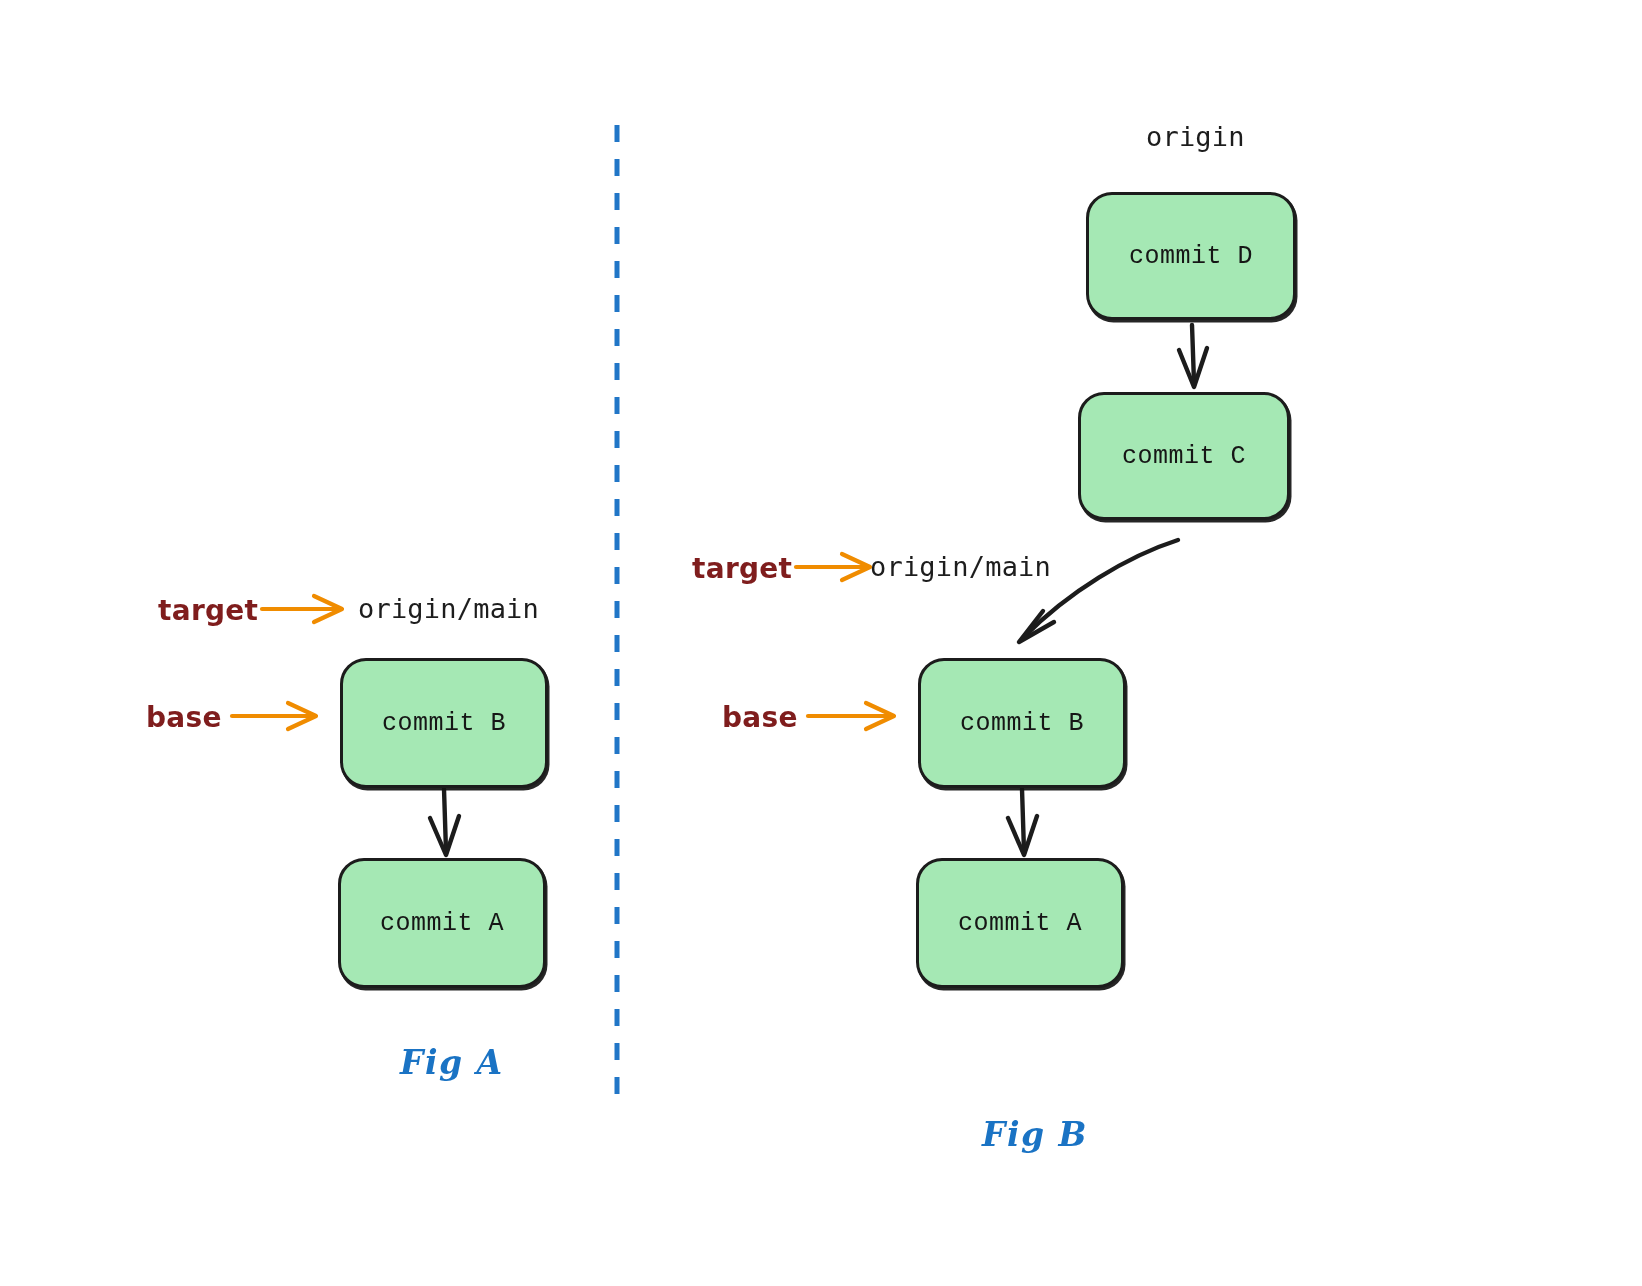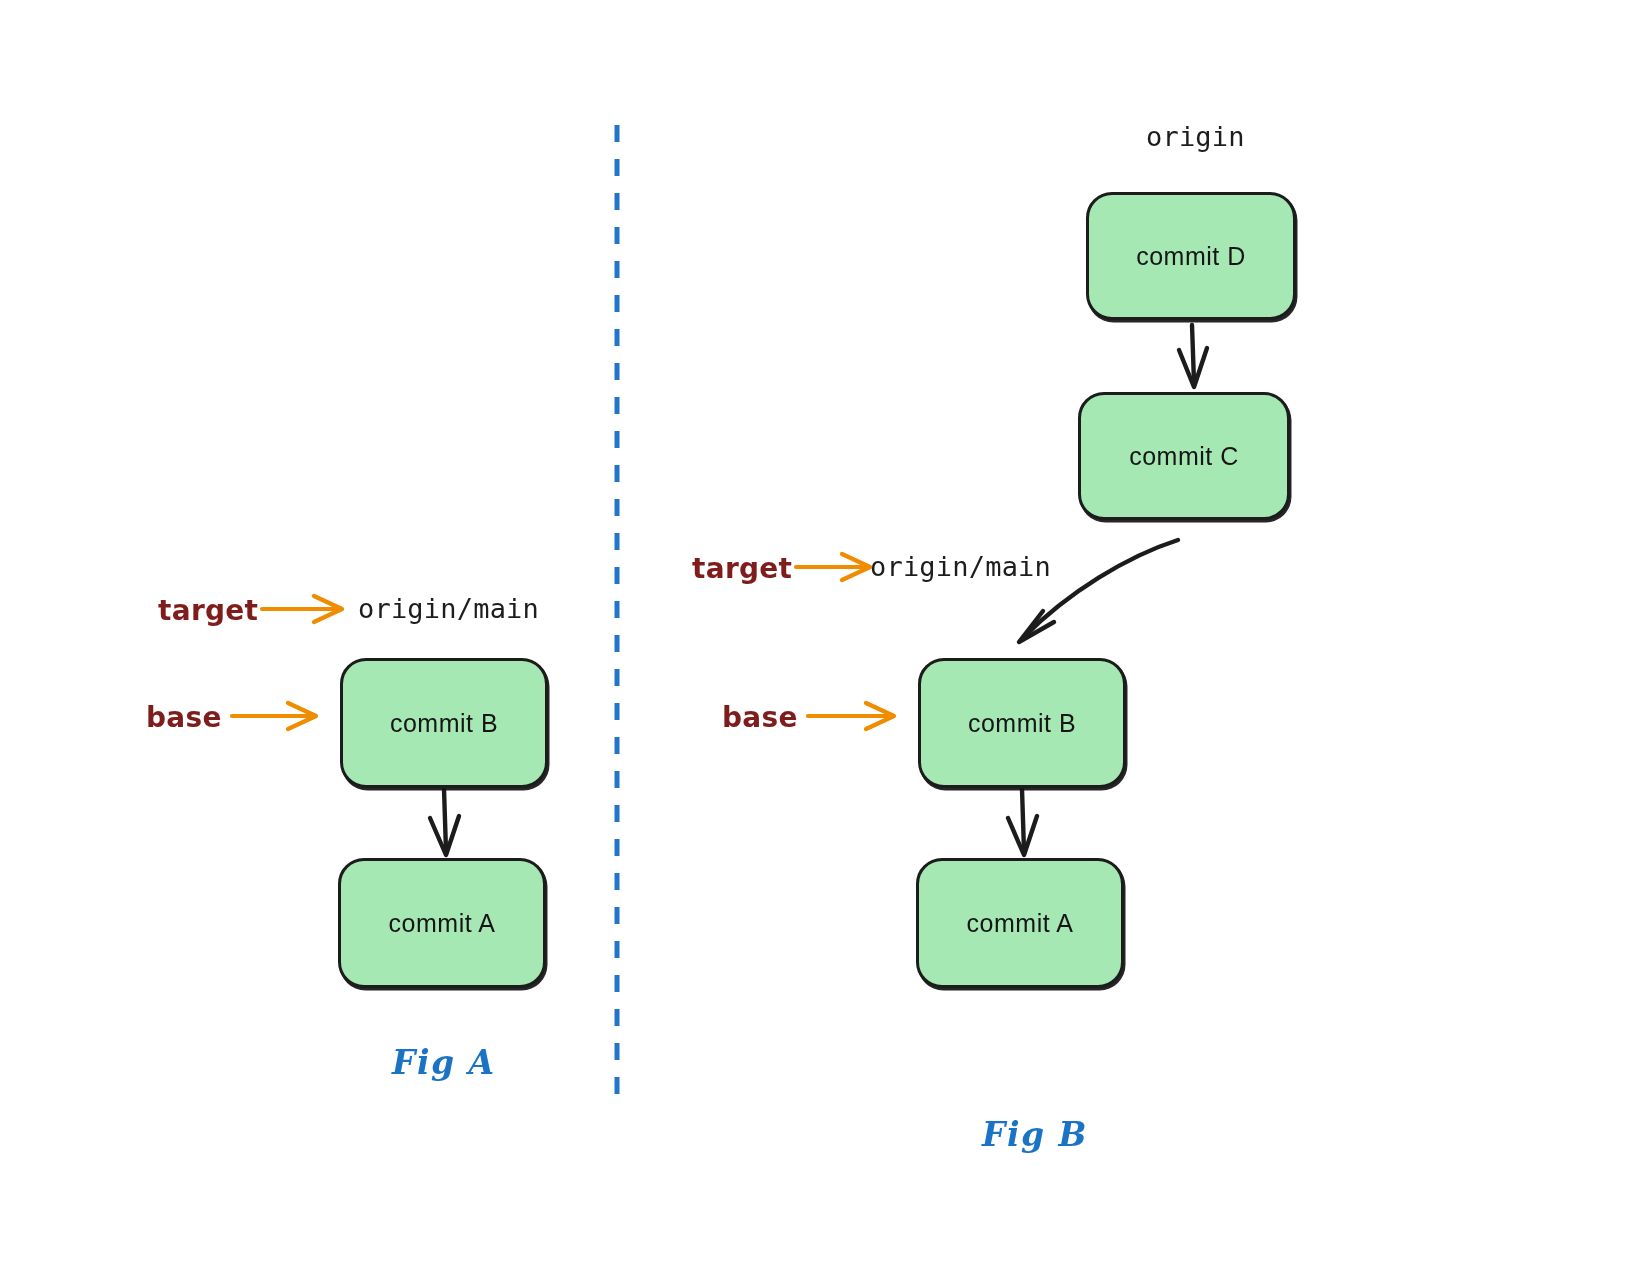--- a/index.html
+++ b/index.html
@@ -32,21 +32,21 @@
   .commit-node {
     position: absolute;
     box-sizing: border-box;
     border: 3.5px solid #1c1c1c;
     border-radius: 26px;
     background: #a5e8b4;
     display: flex;
     align-items: center;
     justify-content: center;
     color: #161616;
-    font-family: Liberation Sans, sans-serif;
+    font-family: Liberation Mono, monospace;
     font-size: 25px;
     letter-spacing: 0.5px;
     box-shadow: 1.5px 2.5px 0 rgba(20,20,20,0.92);
   }
   
   .ref-label {
     position: absolute;
     font-family: "DejaVu Sans Mono", monospace;
     font-size: 27px;
     color: #1d1d1d;
@@ -128,21 +128,21 @@
   <div class="annot-label" style="left:158px; top:594px;">target</div>
 
   <div class="annot-label" style="left:146px; top:701px;">base</div>
 
   <div class="ref-label" style="left:358px; top:593px;">origin/main</div>
 
   <div class="commit-node" style="left:340px; top:658px; width:208px; height:130px;">commit B</div>
 
   <div class="commit-node" style="left:338px; top:858px; width:208px; height:130px;">commit A</div>
 
-  <div class="fig-caption" style="left:392px; top:1043px;">Fig A</div>
+  <div class="fig-caption" style="left:400px; top:1043px;">Fig A</div>
 
   <div class="ref-label" style="left:1146px; top:121px;">origin</div>
 
   <div class="commit-node" style="left:1086px; top:192px; width:210px; height:128px;">commit D</div>
 
   <div class="commit-node" style="left:1078px; top:392px; width:212px; height:128px;">commit C</div>
 
   <div class="annot-label" style="left:692px; top:552px;">target</div>
 
   <div class="ref-label" style="left:870px; top:551px;">origin/main</div>

